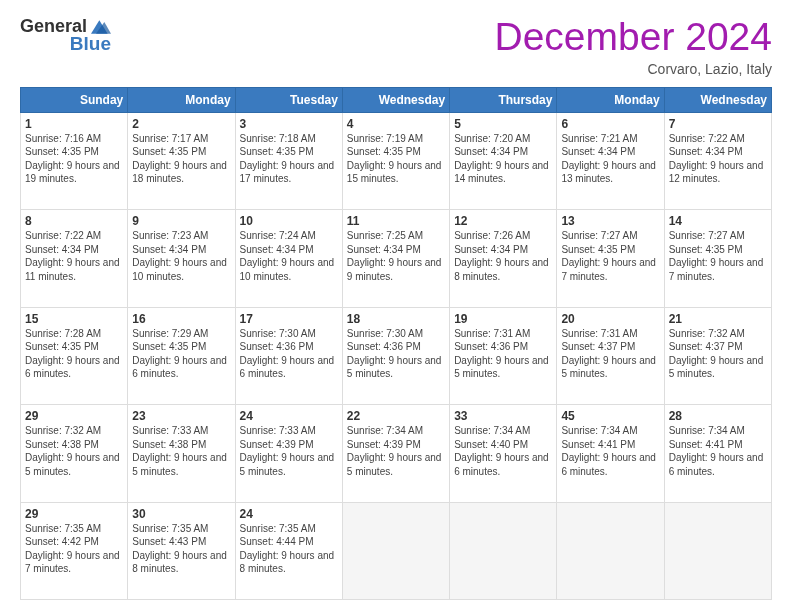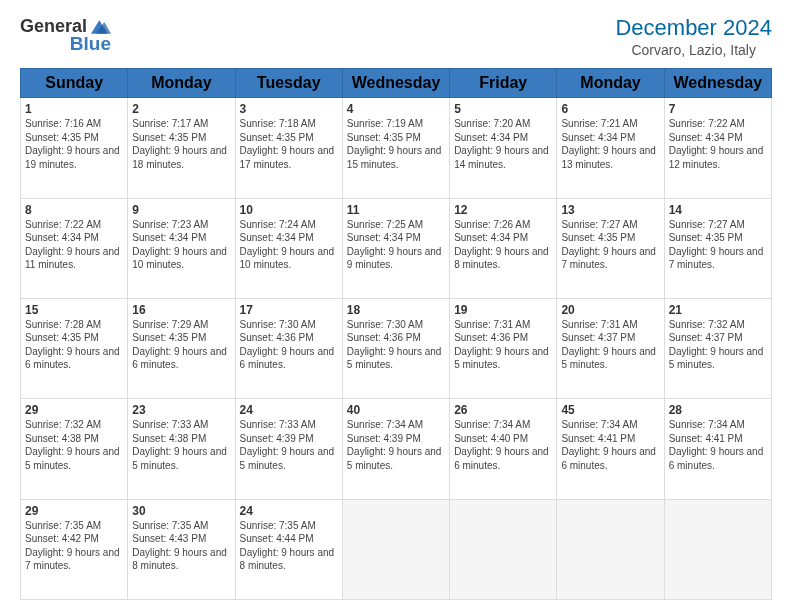--- a/index.html
+++ b/index.html
@@ -45,45 +45,44 @@
     }
     .logo-icon {
       width: 20px;
       height: 20px;
       margin-left: 2px;
     }
     .title-area {
       text-align: right;
     }
     .month-title {
-      font-size: 22px;
+      font-size: 39px;
       font-weight: 300;
-      color: #0369a1;
+      color: #a21caf;
       line-height: 1.1;
     }
     .subtitle {
       font-size: 14px;
       color: #555;
       margin-top: 2px;
-      text-align: center;
     }
     .calendar {
       flex: 1;
       border: 1px solid #ccc;
       border-collapse: collapse;
       width: 100%;
       table-layout: fixed;
     }
     .calendar th {
       background: #3a7abf;
-      color: #000000;
-      font-size: 16px;
+      color: #ffffff;
+      font-size: 12px;
       font-weight: bold;
       padding: 5px 4px;
-      text-align: center;
+      text-align: right;
       border: 1px solid #2e6aa8;
     }
     .calendar td {
       border: 1px solid #ddd;
       vertical-align: top;
       padding: 4px 4px 3px 4px;
       font-size: 9.5px;
       color: #333;
       background: #fff;
       height: 82px;
@@ -125,21 +124,21 @@
     </div>
   </div>
 
   <table class="calendar">
     <thead>
       <tr id="header-row">
       <th>Sunday</th>
           <th>Monday</th>
           <th>Tuesday</th>
           <th>Wednesday</th>
-          <th>Friday</th>
+          <th>Thursday</th>
           <th>Monday</th>
           <th>Wednesday</th>
         </tr>
     </thead>
     <tbody id="calendar-body">
     <tr>
           <td><span class="day-num">1</span>
 <span class="day-info">Sunrise: 7:16 AM<br>Sunset: 4:35 PM<br>Daylight: 9 hours and 19 minutes.</span></td>
           <td><span class="day-num">2</span>
 <span class="day-info">Sunrise: 7:17 AM<br>Sunset: 4:35 PM<br>Daylight: 9 hours and 18 minutes.</span></td>
@@ -186,23 +185,23 @@
           <td><span class="day-num">21</span>
 <span class="day-info">Sunrise: 7:32 AM<br>Sunset: 4:37 PM<br>Daylight: 9 hours and 5 minutes.</span></td>
         </tr>
         <tr>
           <td><span class="day-num">29</span>
 <span class="day-info">Sunrise: 7:32 AM<br>Sunset: 4:38 PM<br>Daylight: 9 hours and 5 minutes.</span></td>
           <td><span class="day-num">23</span>
 <span class="day-info">Sunrise: 7:33 AM<br>Sunset: 4:38 PM<br>Daylight: 9 hours and 5 minutes.</span></td>
           <td><span class="day-num">24</span>
 <span class="day-info">Sunrise: 7:33 AM<br>Sunset: 4:39 PM<br>Daylight: 9 hours and 5 minutes.</span></td>
-          <td><span class="day-num">40</span>
+          <td><span class="day-num">22</span>
 <span class="day-info">Sunrise: 7:34 AM<br>Sunset: 4:39 PM<br>Daylight: 9 hours and 5 minutes.</span></td>
-          <td><span class="day-num">26</span>
+          <td><span class="day-num">33</span>
 <span class="day-info">Sunrise: 7:34 AM<br>Sunset: 4:40 PM<br>Daylight: 9 hours and 6 minutes.</span></td>
           <td><span class="day-num">45</span>
 <span class="day-info">Sunrise: 7:34 AM<br>Sunset: 4:41 PM<br>Daylight: 9 hours and 6 minutes.</span></td>
           <td><span class="day-num">28</span>
 <span class="day-info">Sunrise: 7:34 AM<br>Sunset: 4:41 PM<br>Daylight: 9 hours and 6 minutes.</span></td>
         </tr>
         <tr>
           <td><span class="day-num">29</span>
 <span class="day-info">Sunrise: 7:35 AM<br>Sunset: 4:42 PM<br>Daylight: 9 hours and 7 minutes.</span></td>
           <td><span class="day-num">30</span>

